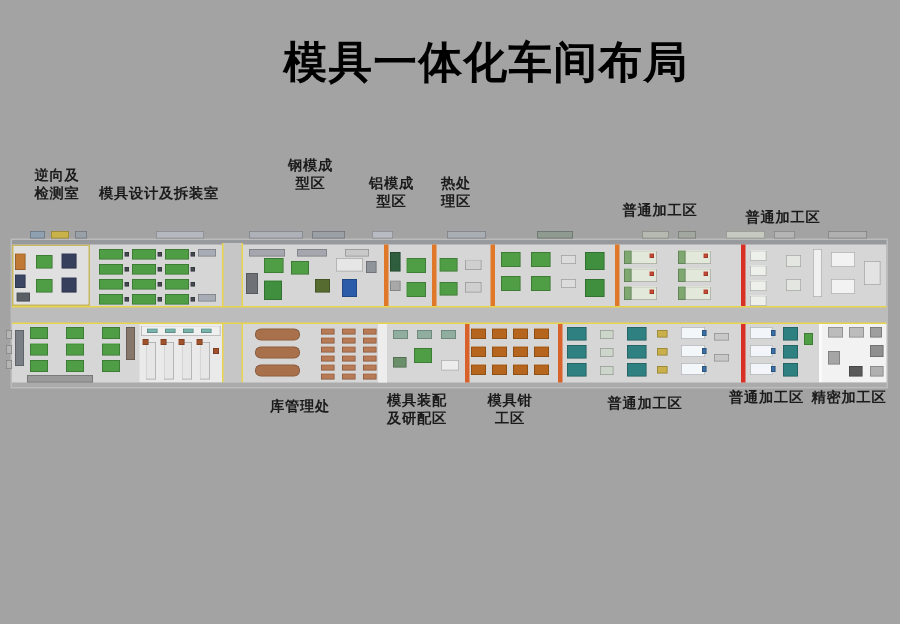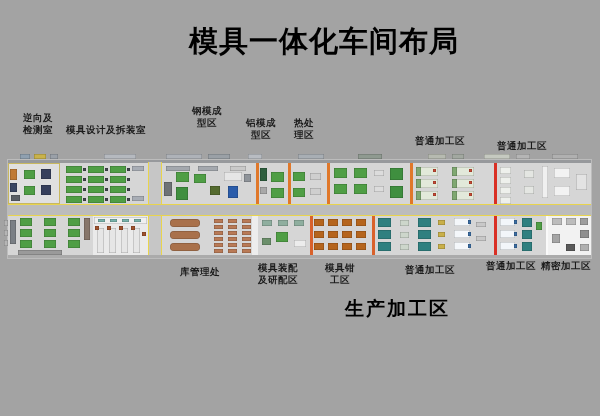--- a/index.html
+++ b/index.html
@@ -308,14 +308,13 @@
 
   <div class="zl l-discuss">库管理处</div>
   <div class="zl l-assembly">模具装配
 及研配区</div>
   <div class="zl l-bench">模具钳
 工区</div>
   <div class="zl l-gen-bot">普通加工区</div>
   <div class="zl l-special">普通加工区</div>
   <div class="zl l-precision">精密加工区</div>
 
-  <div class="sec s-production">生产加工区</div>
 </div>
 
 </body></html>

